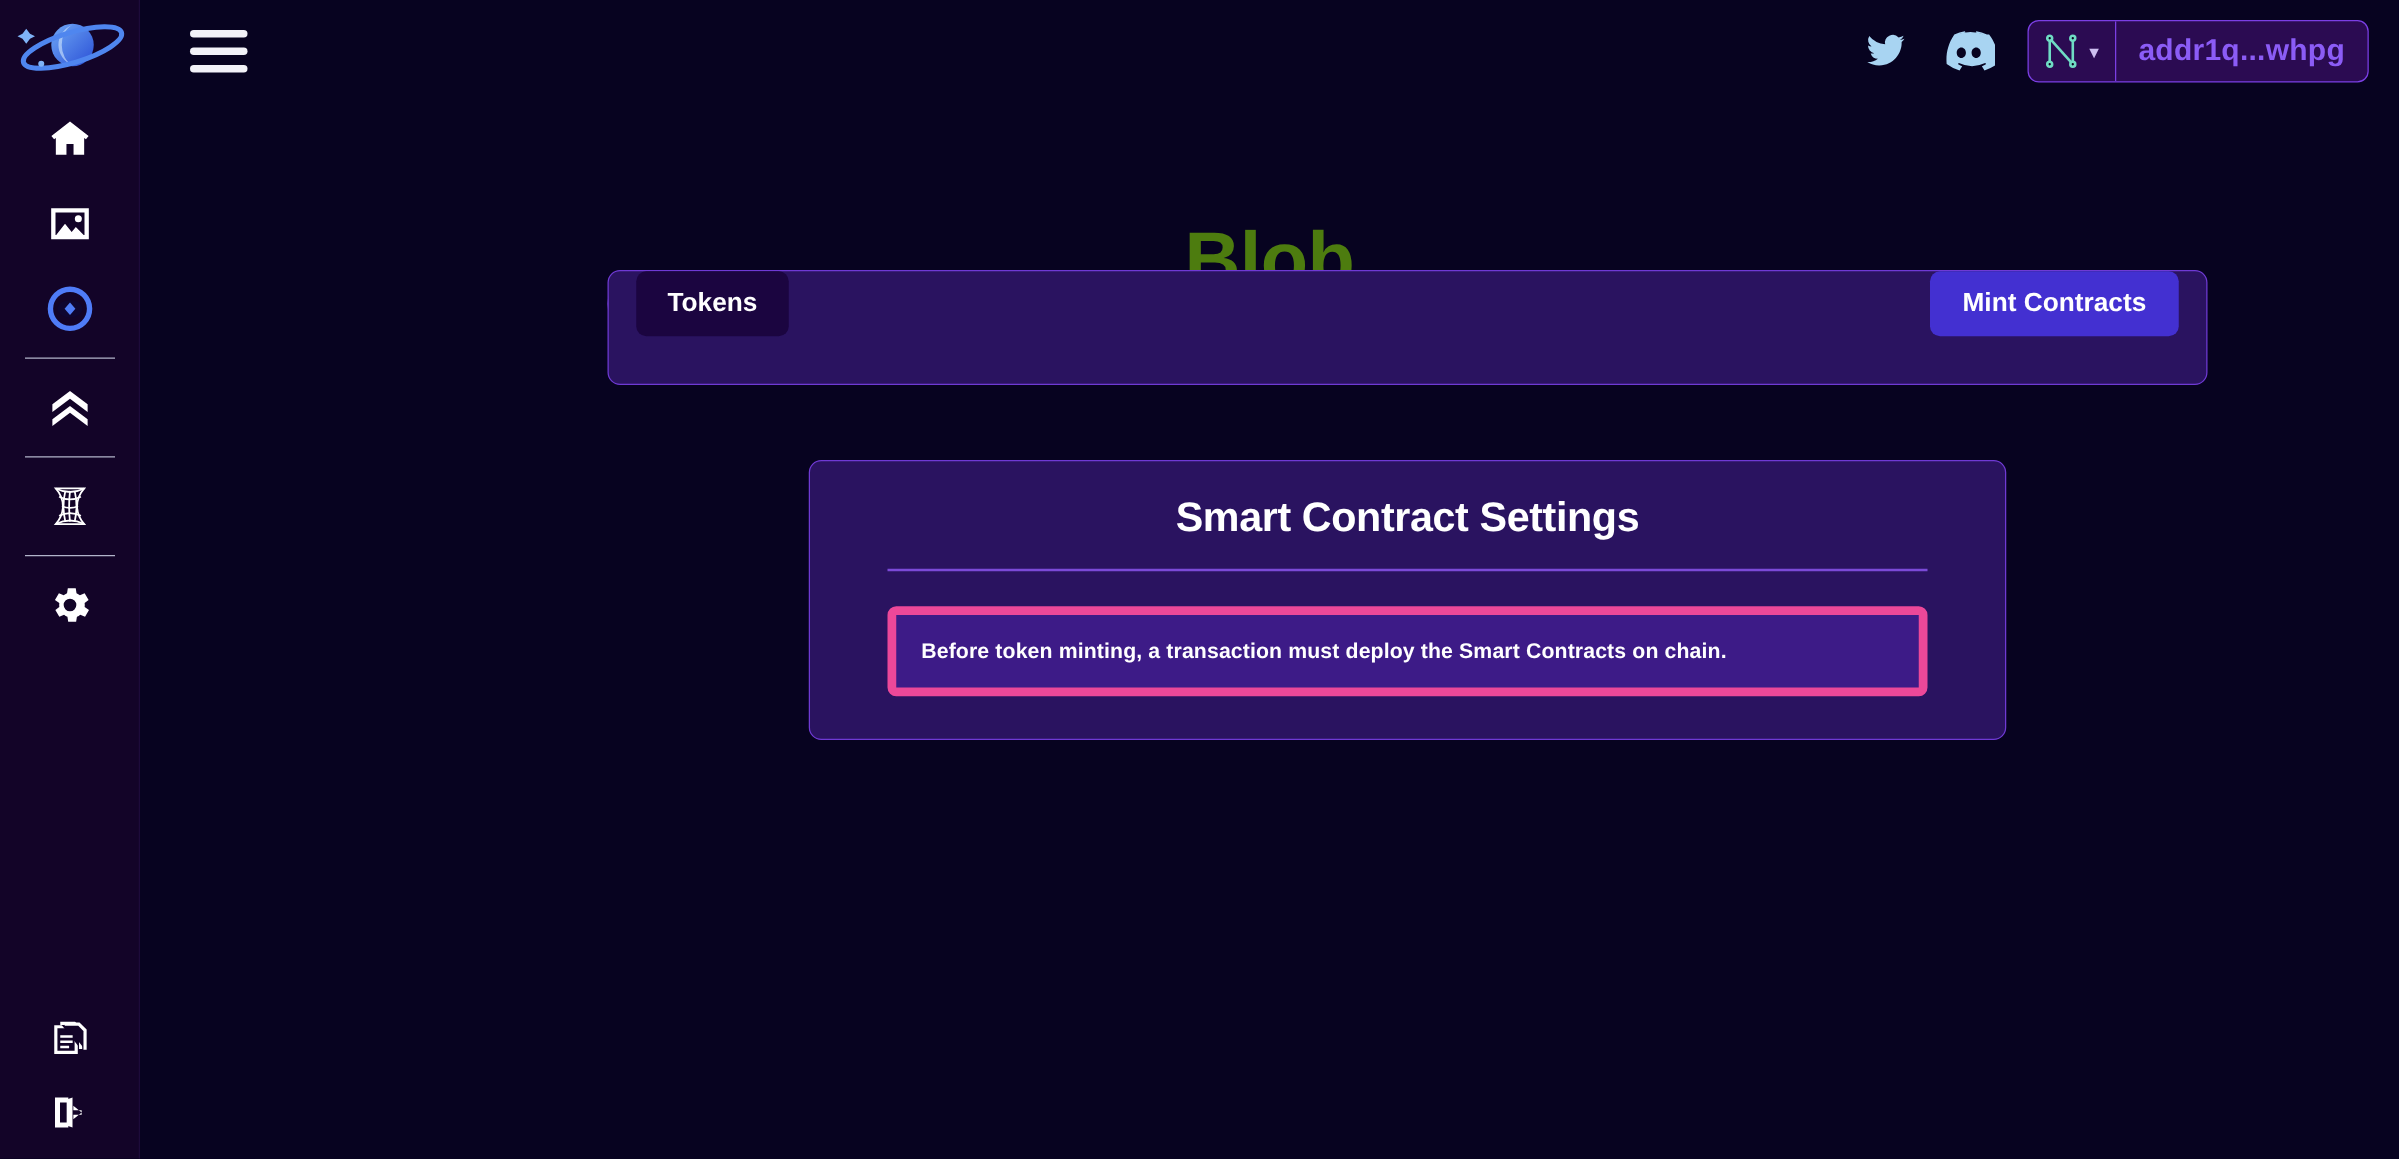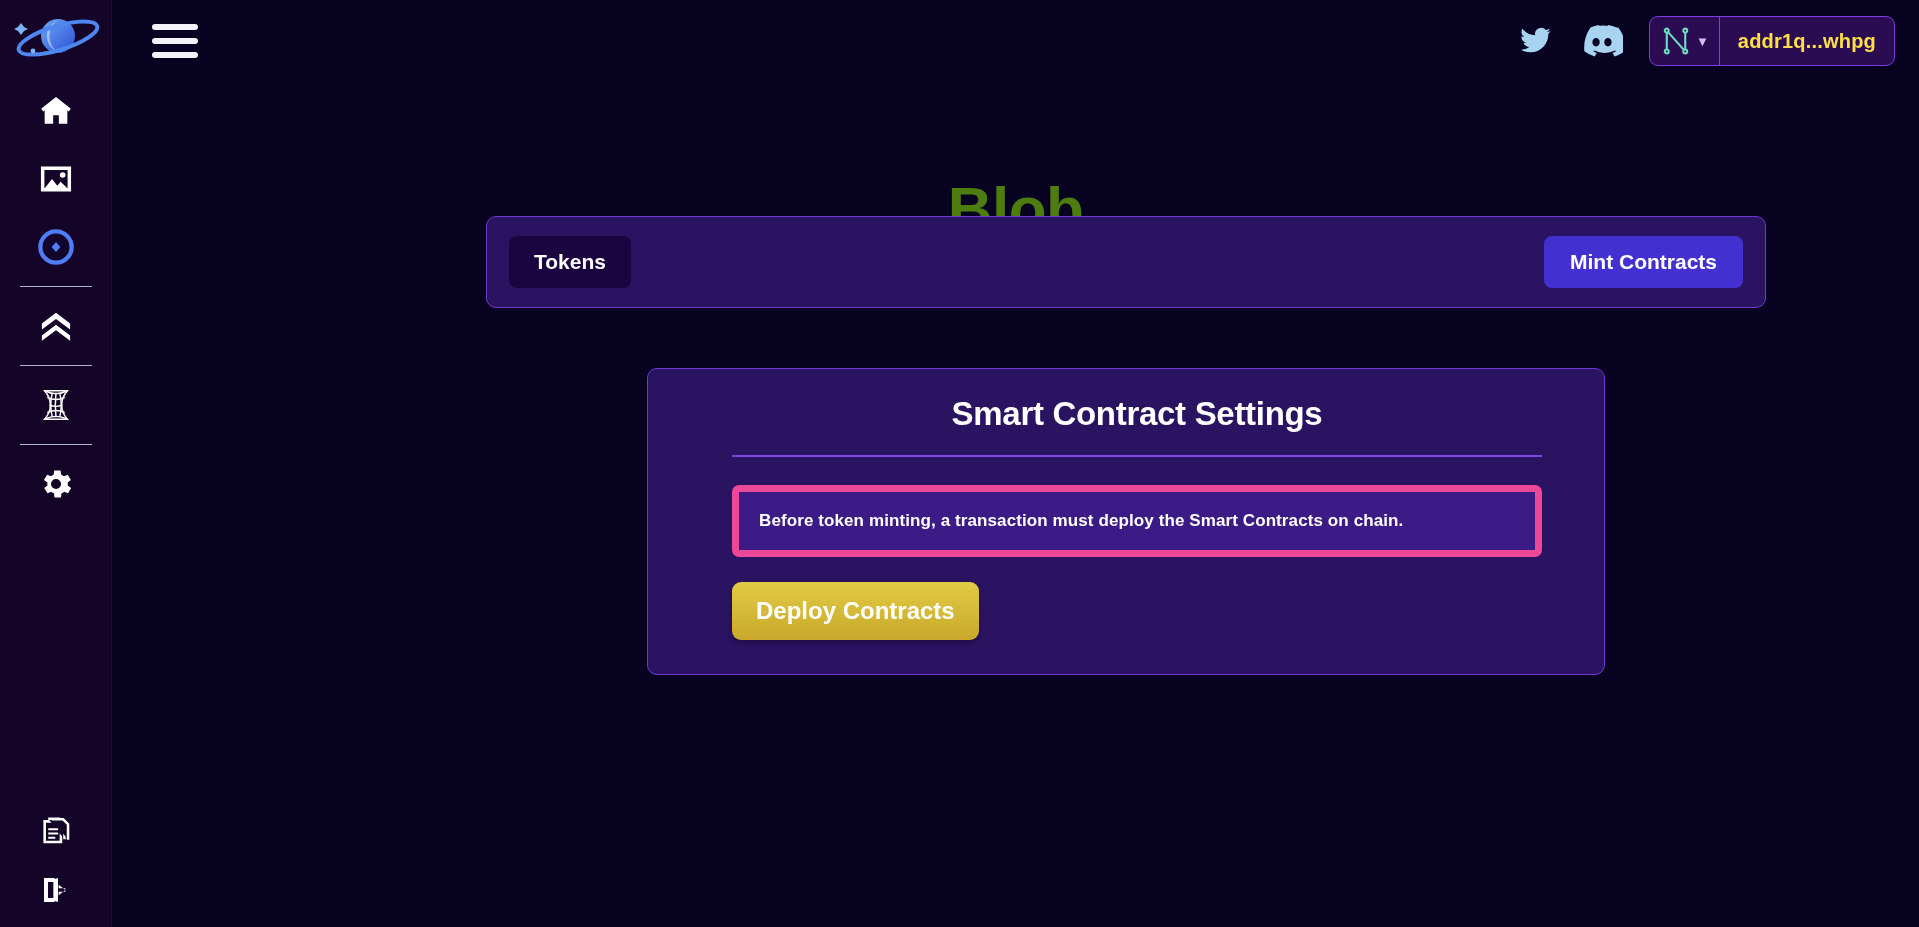--- a/index.html
+++ b/index.html
@@ -55,21 +55,21 @@
     display:flex; align-items:stretch;
     border:1.5px solid #7b3fe4; border-radius:9px;
     background:#2b0b52; overflow:hidden; height:50px;
     cursor:pointer;
   }
   .wallet-left { display:flex; align-items:center; gap:6px; padding:0 10px 0 12px; border-right:1.5px solid #7b3fe4; }
   .wallet-logo { width:28px; height:30px; }
   .chev { color:#cdbff0; font-size:13px; line-height:1; }
   .wallet-addr {
     display:flex; align-items:center; padding:0 18px;
-    color:#fde047; font-size:20px; font-weight:bold; letter-spacing:.2px;
+    color:#8b5cf6; font-size:24px; font-weight:bold; letter-spacing:.2px;
     white-space:nowrap;
   }
 
   
   .page-head { position:relative; height:96px; }
   .back-btn {
     position:absolute; left:374px; top:138px;
     width:46px; height:46px; border-radius:50%;
     border:3px solid #7b3fe4; background:transparent;
     display:flex; align-items:center; justify-content:center;
@@ -81,21 +81,21 @@
     line-height:1; padding-top:96px;
   }
 
   
   .tabbar {
     position:absolute; left:374px; top:216px;
     width:1280px; height:92px;
     background:#2a1360;
     border:1.5px solid #6f3ad4;
     border-radius:10px;
-    display:flex; align-items:center;
+    display:flex; align-items:flex-start;
     padding:0 22px;
   }
   .tab-btn {
     background:#1b0540; color:#ffffff;
     font-size:21px; font-weight:bold;
     border:none; border-radius:8px;
     height:52px; padding:0 25px;
     margin-right:15px; cursor:pointer;
     font-family:inherit;
   }
@@ -108,21 +108,21 @@
     font-family:inherit;
   }
 
   
   .card {
     position:absolute; left:535px; top:368px;
     width:958px;
     background:#2a1360;
     border:1.5px solid #6f3ad4;
     border-radius:10px;
-    padding:26px 62px 34px 84px;
+    padding:26px 62px 34px 62px;
   }
   .card-title {
     text-align:center; color:#ffffff;
     font-size:33px; font-weight:bold; letter-spacing:-.3px;
   }
   .card-divider { height:1.5px; background:#7b4ad8; margin:22px 0 0 0; }
   .info-box {
     margin-top:28px;
     background:#3d1b87;
     border:7px solid #ec4899;
@@ -292,17 +292,16 @@
 
     <div class="tabbar">
       <button class="tab-btn">Tokens</button>
       <button class="mint-btn">Mint Contracts</button>
     </div>
 
     <div class="card">
       <div class="card-title">Smart Contract Settings</div>
       <div class="card-divider"></div>
       <div class="info-box">Before token minting, a transaction must deploy the Smart Contracts on chain.</div>
-      <button class="deploy-btn">Deploy Contracts</button>
     </div>
 
   </section>
 </div>
 
 </body></html>

